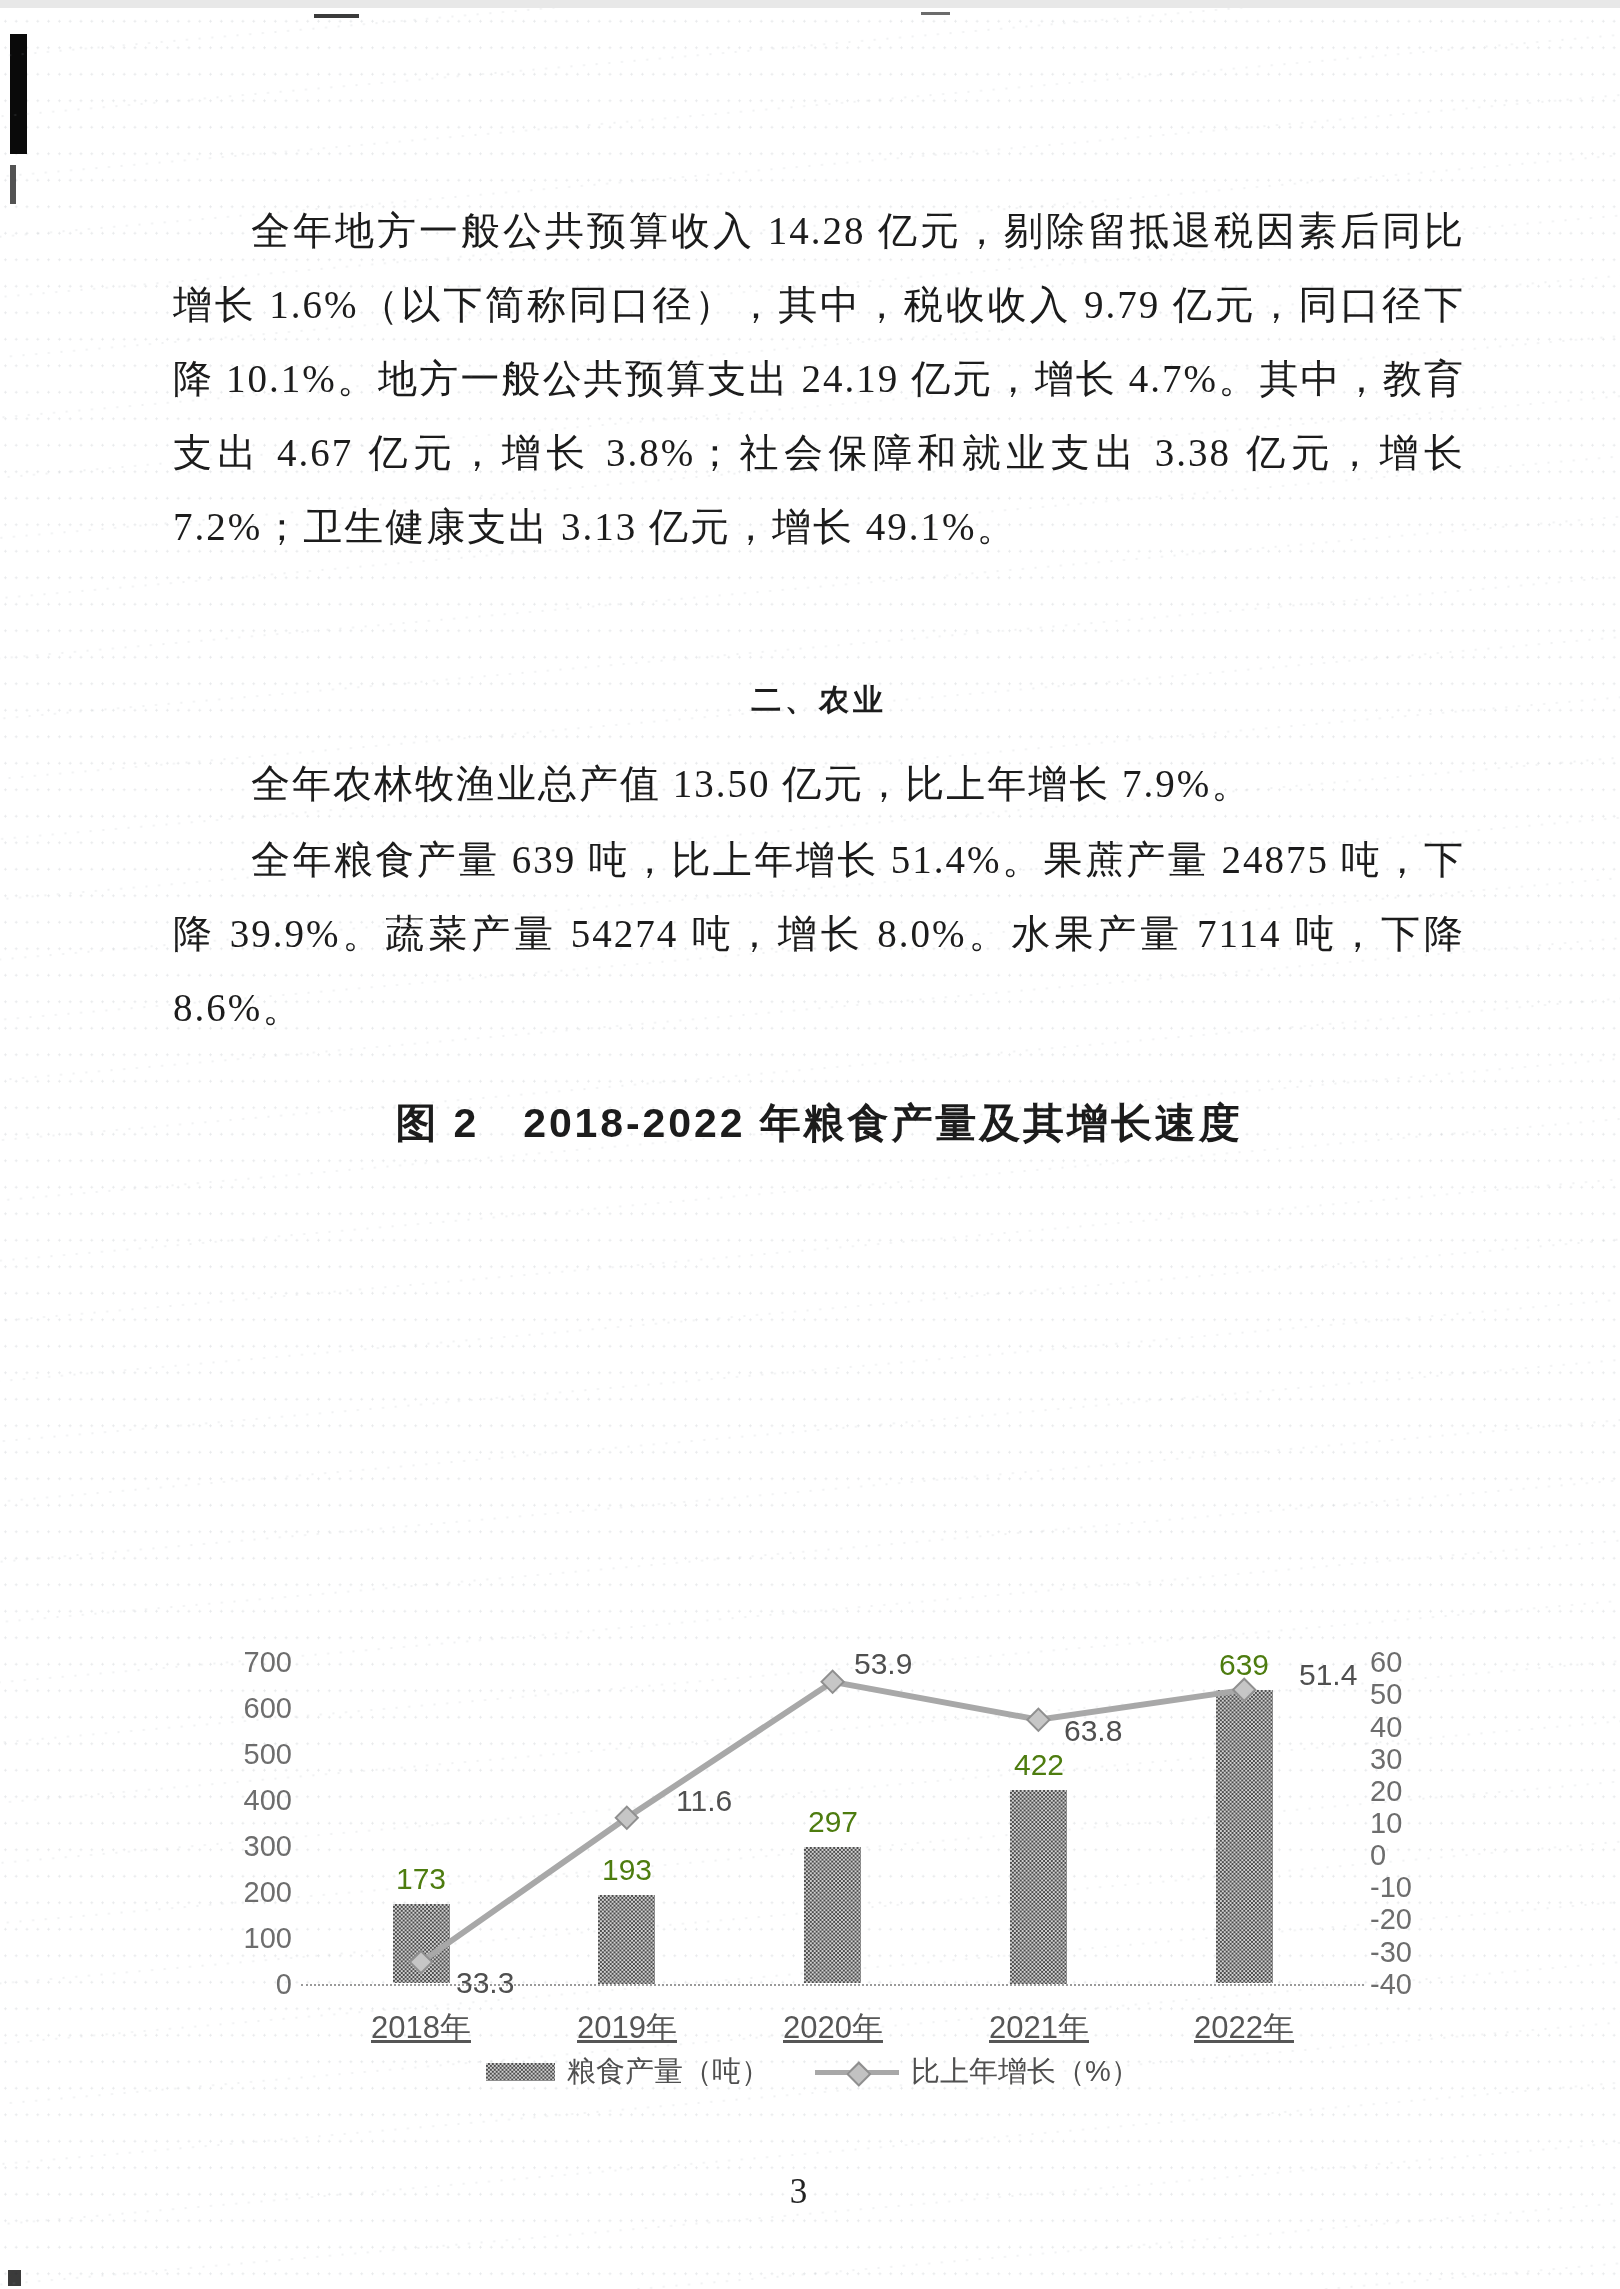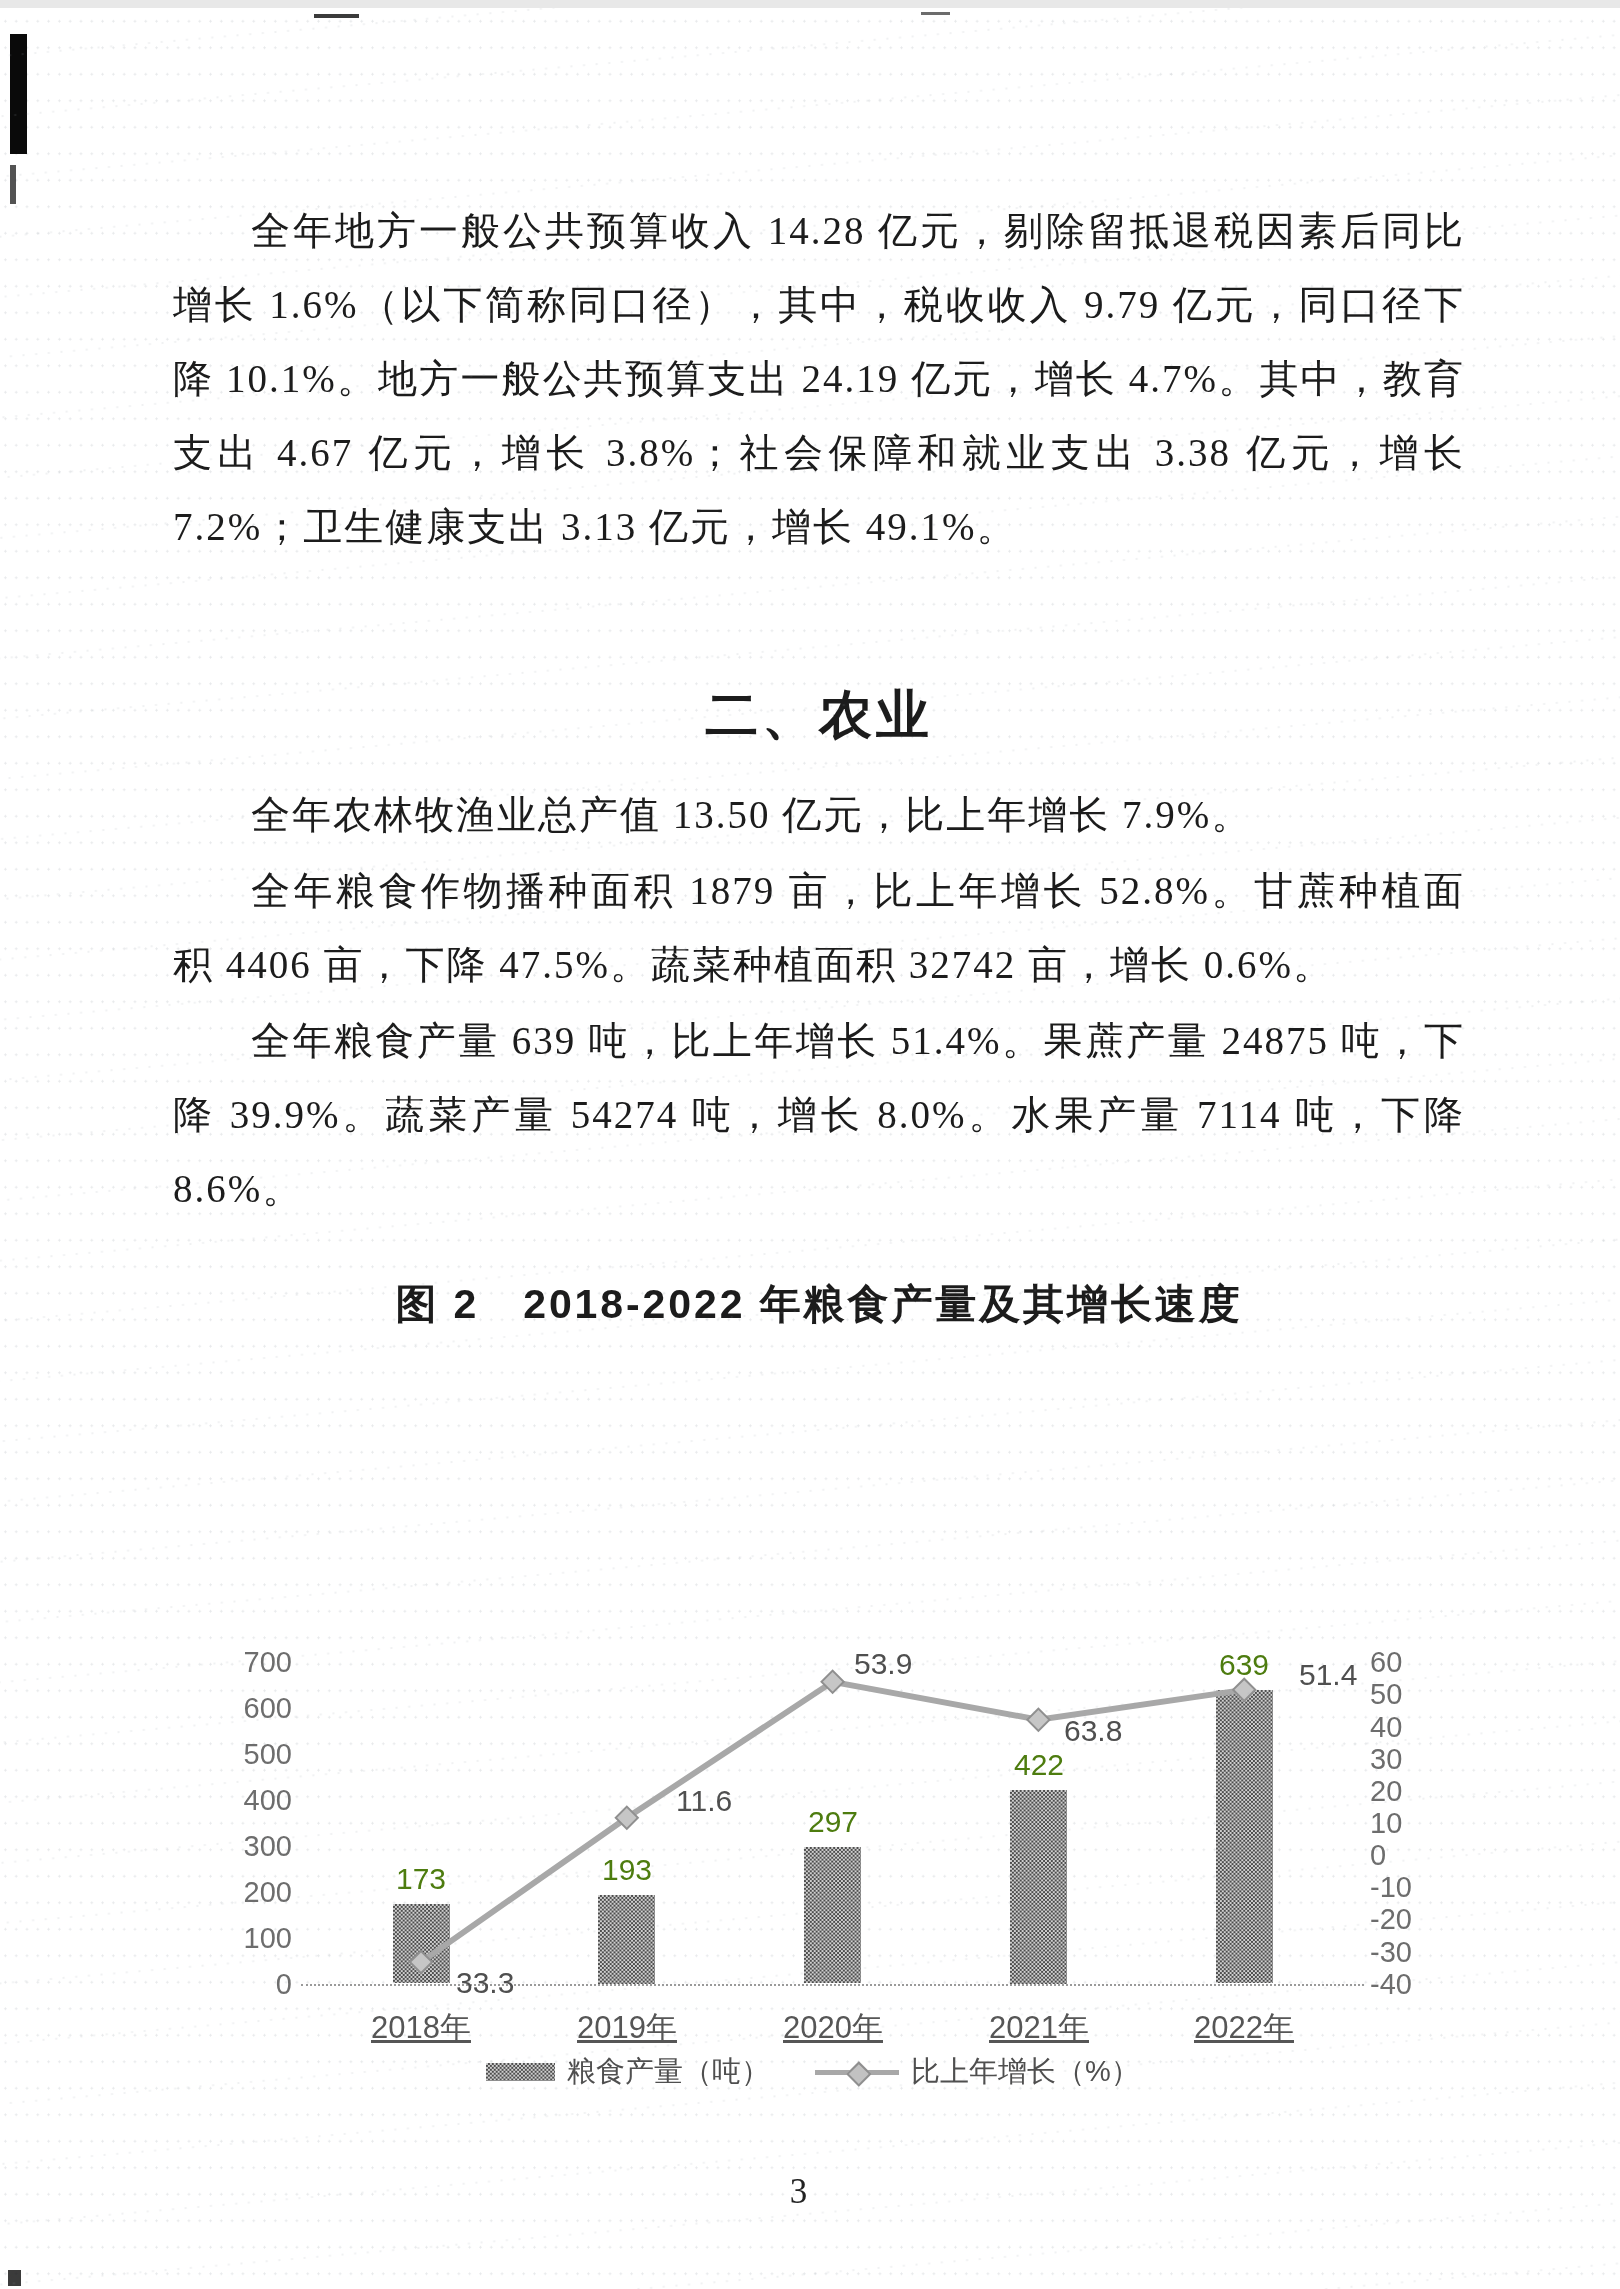--- a/index.html
+++ b/index.html
@@ -31,21 +31,21 @@
   .text-block{
     position:absolute;left:173px;top:186px;width:1292px;
   }
   .para{
     font-size:39px;line-height:74px;letter-spacing:2px;
     text-align:justify;text-justify:inter-ideograph;
     text-indent:2em;margin:0;
   }
   .para + .para{margin-top:2px;}
   .section-heading{
-    font-size:53px;font-weight:bold;text-align:center;
+    font-size:30px;font-weight:bold;text-align:center;
     margin:116px 0 25.5px 0;letter-spacing:3.9px;
     font-family:"Liberation Sans","DejaVu Sans",sans-serif;
   }
   .figure-title{
     font-size:41px;font-weight:bold;text-align:center;
     margin:51px 0 0 0;letter-spacing:2.9px;
     font-family:"Liberation Sans","DejaVu Sans",sans-serif;
   }
   
   .chart{
@@ -111,21 +111,20 @@
   <div class="artifact" style="left:314px;top:5.9px;width:45px;height:3.9px;opacity:.8;"></div>
   <div class="artifact" style="left:921px;top:3.9px;width:29px;height:2.9px;opacity:.6;"></div>
   <div class="artifact" style="left:7.8px;top:2262px;width:13.7px;height:15.7px;opacity:.8;"></div>
 
   <div class="text-block">
     <p class="para">全年地方一般公共预算收入 14.28 亿元，剔除留抵退税因素后同比增长 1.6%（以下简称同口径），其中，税收收入 9.79 亿元，同口径下降 10.1%。地方一般公共预算支出 24.19 亿元，增长 4.7%。其中，教育支出 4.67 亿元，增长 3.8%；社会保障和就业支出 3.38 亿元，增长 7.2%；卫生健康支出 3.13 亿元，增长 49.1%。</p>
 
     <h2 class="section-heading">二、农业</h2>
 
     <p class="para">全年农林牧渔业总产值 13.50 亿元，比上年增长 7.9%。</p>
-    <p class="para">全年粮食作物播种面积 1879 亩，比上年增长 52.8%。甘蔗种植面积 4406 亩，下降 47.5%。蔬菜种植面积 32742 亩，增长 0.6%。</p>
     <p class="para">全年粮食产量 639 吨，比上年增长 51.4%。果蔗产量 24875 吨，下降 39.9%。蔬菜产量 54274 吨，增长 8.0%。水果产量 7114 吨，下降 8.6%。</p>
 
     <h3 class="figure-title">图 2　2018-2022 年粮食产量及其增长速度</h3>
   </div>
 
   <div class="chart" id="chart">
       <div class="tick" style="left:116px;top:39px;">700</div>
       <div class="tick" style="left:116px;top:85px;">600</div>
       <div class="tick" style="left:116px;top:131px;">500</div>
       <div class="tick" style="left:116px;top:177px;">400</div>

